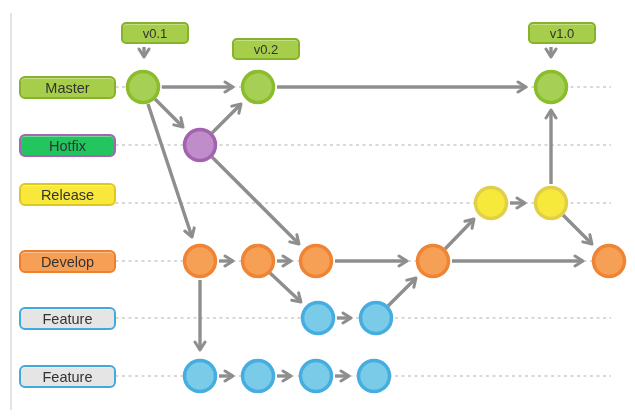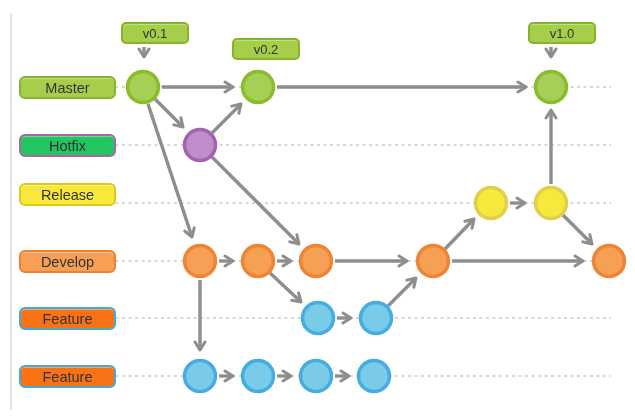--- a/index.html
+++ b/index.html
@@ -16,21 +16,21 @@
     font-size:14.5px; color:#333333;
     box-shadow: inset 0 1px 0 rgba(255,255,255,0.35);
   }
   .branch-pill { left:19px; width:97px; }
   .tag-pill { top:22px; width:68px; height:22px; font-size:13px; border-radius:5px; }
 
   .pill-green  { background:#a6ce4a; border-color:#87b22c; }
   .pill-purple { background:#22c55e; border-color:#a565b3; }
   .pill-yellow { background:#f7e83b; border-color:#dfc81e; }
   .pill-orange { background:#f7a055; border-color:#ee7f2c; }
-  .pill-blue   { background:#f97316; border-color:#42a9dd; }
+  .pill-blue   { background:#e5e5e5; border-color:#42a9dd; }
 
   .dotted { stroke:#cbcbcb; stroke-width:1.6; stroke-dasharray:3 3.5; fill:none; }
   .edge   { stroke:#8e8e8e; stroke-width:3.4; fill:none; }
   .frame-line { stroke:#e4e4e4; stroke-width:2; }
 
   .node         { stroke-width:3.5; }
   .node-master  { fill:#a6d055; stroke:#8bbc2b; }
   .node-hotfix  { fill:#c08cca; stroke:#a263af; }
   .node-release { fill:#f7e93c; stroke:#e2cf49; }
   .node-develop { fill:#f6a055; stroke:#ef8434; }

